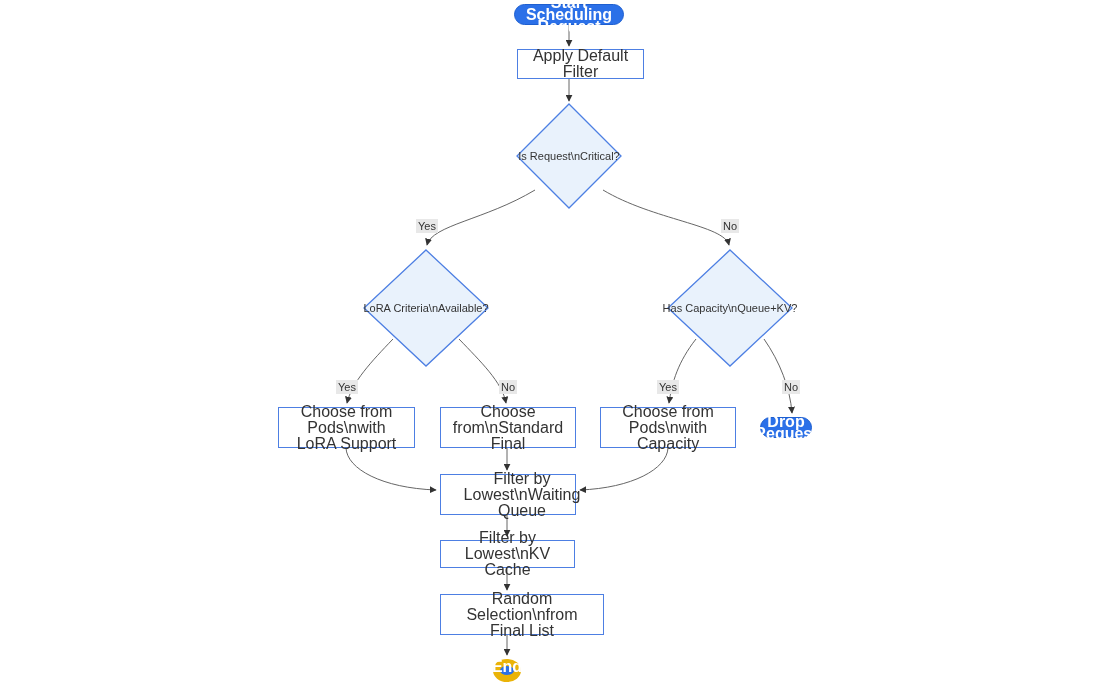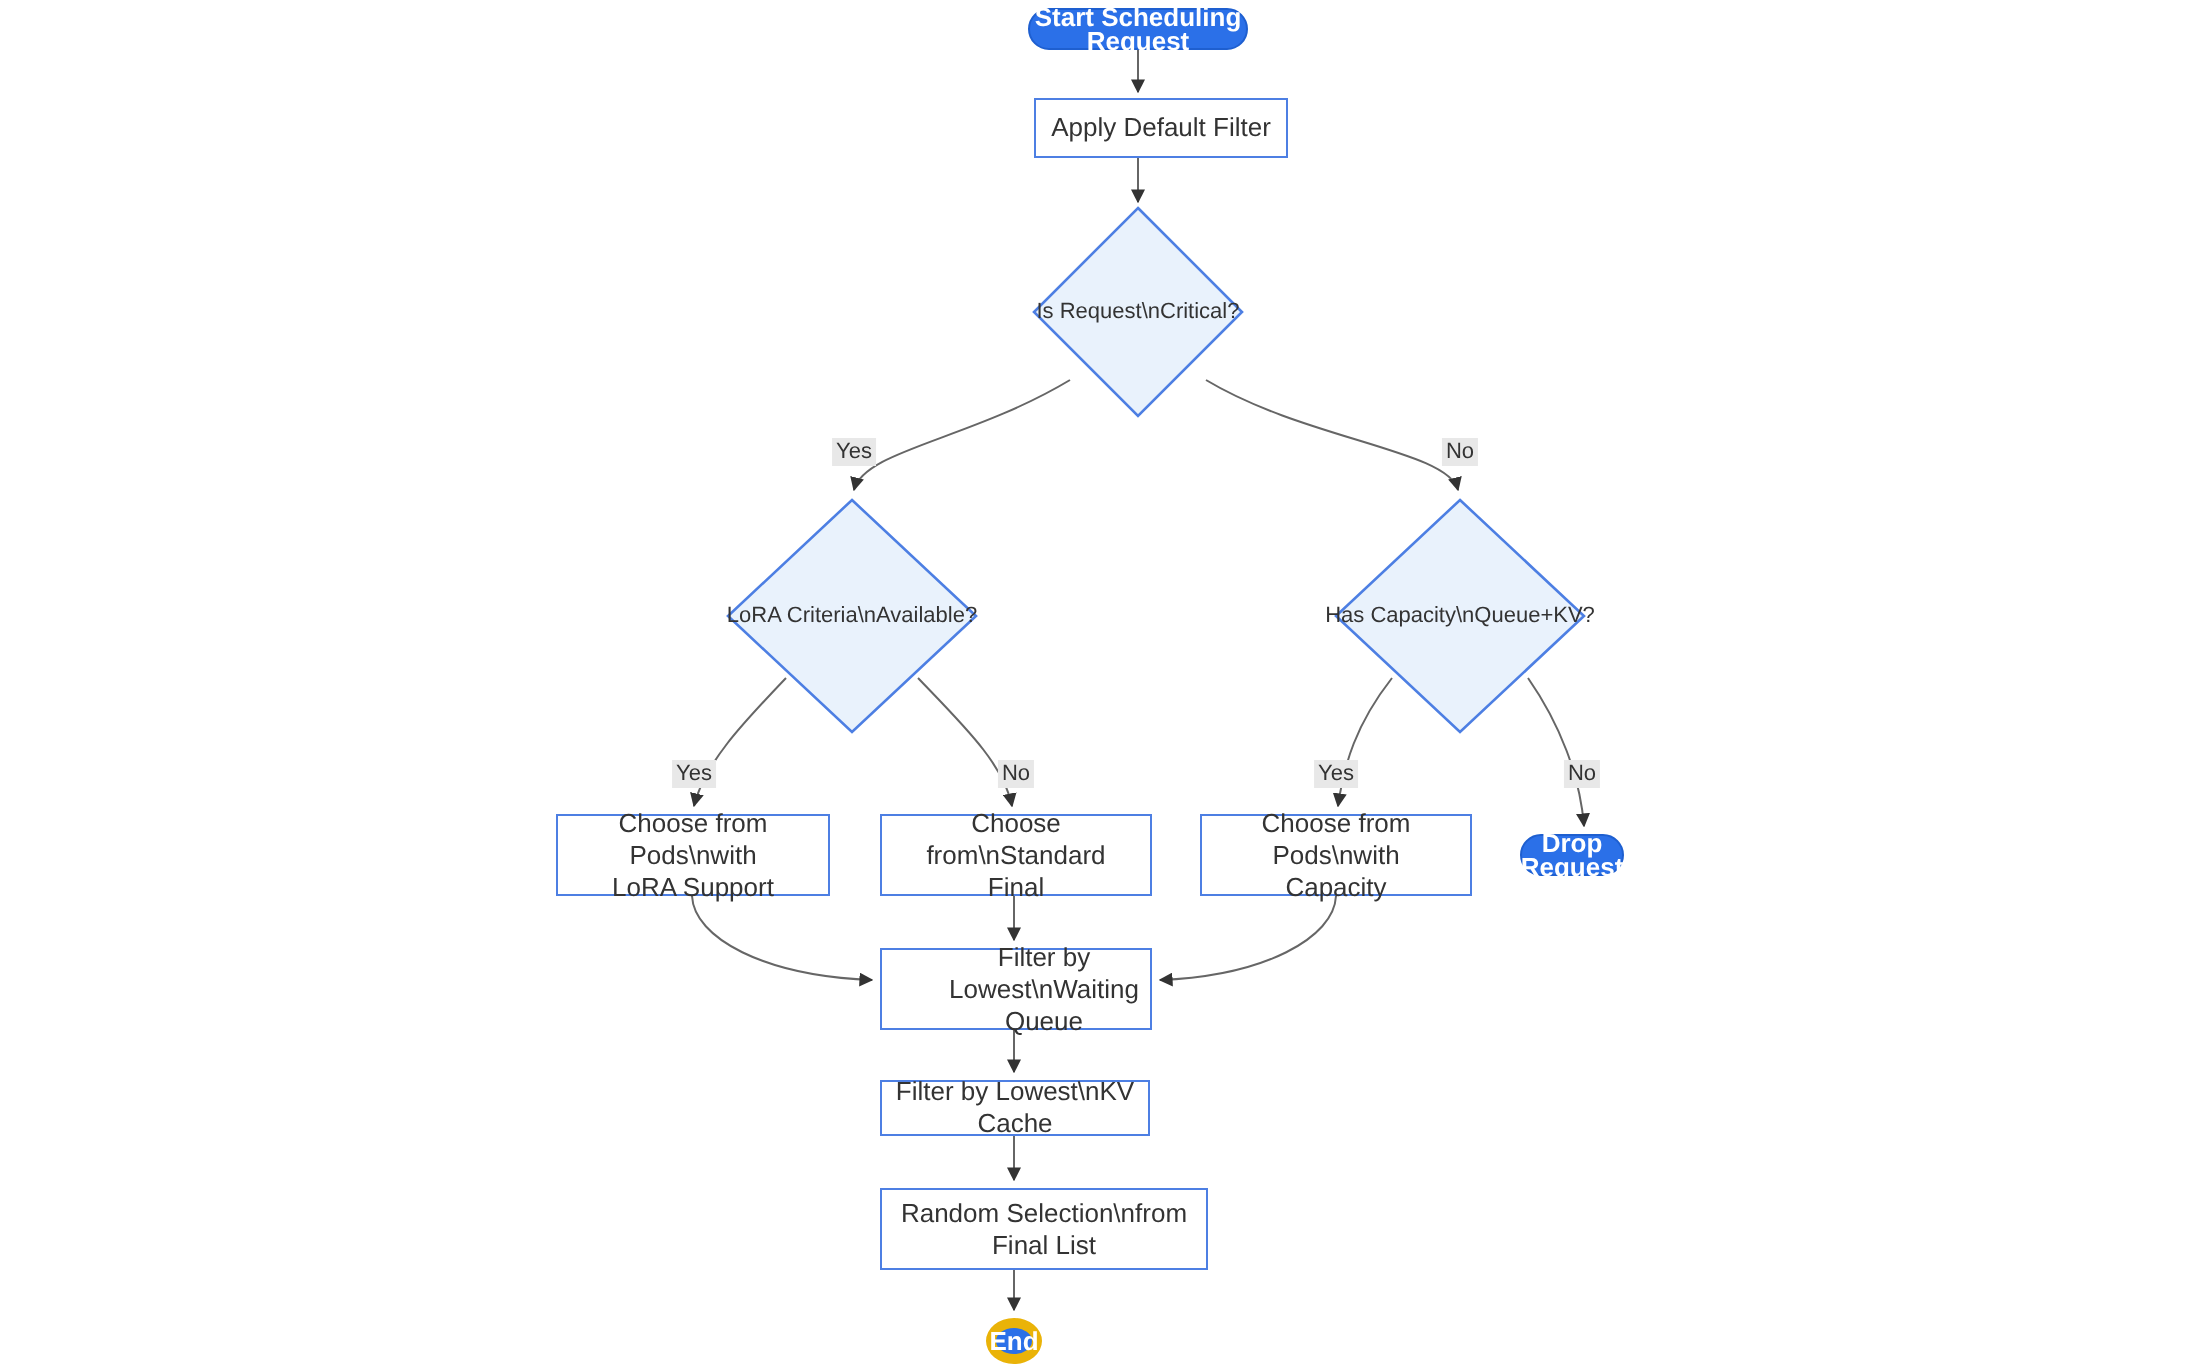--- a/index.html
+++ b/index.html
@@ -12,43 +12,44 @@
     overflow: hidden;
   }
   .edges-svg { position: absolute; left: 0; top: 0; }
   .node {
     position: absolute;
     box-sizing: border-box;
     display: flex;
     flex-direction: column;
     align-items: center;
     justify-content: center;
-    font-size: 13px;
+    font-size: 16px;
     color: #333333;
     text-align: center;
     line-height: 16px;
   }
   .node-rect {
     background: #ffffff;
     border: 1.3px solid #4d7fe3;
   }
   .node-pill {
     background: #2b70e8;
     border: 1px solid #1e5fd0;
     border-radius: 12px;
     color: #ffffff;
     font-weight: bold;
     line-height: 12px;
   }
   .node-ellipse {
     background: #2b70e8;
-    border: 5px solid #eab308;
+    border: 7px solid #eab308;
     border-radius: 50%;
     color: #ffffff;
     font-weight: bold;
+    justify-content: flex-end;
   }
   .diamond-label {
     position: absolute;
     transform: translate(-50%, -50%);
     font-size: 11px;
     color: #333333;
     white-space: nowrap;
     text-align: center;
   }
   .edge-label {

